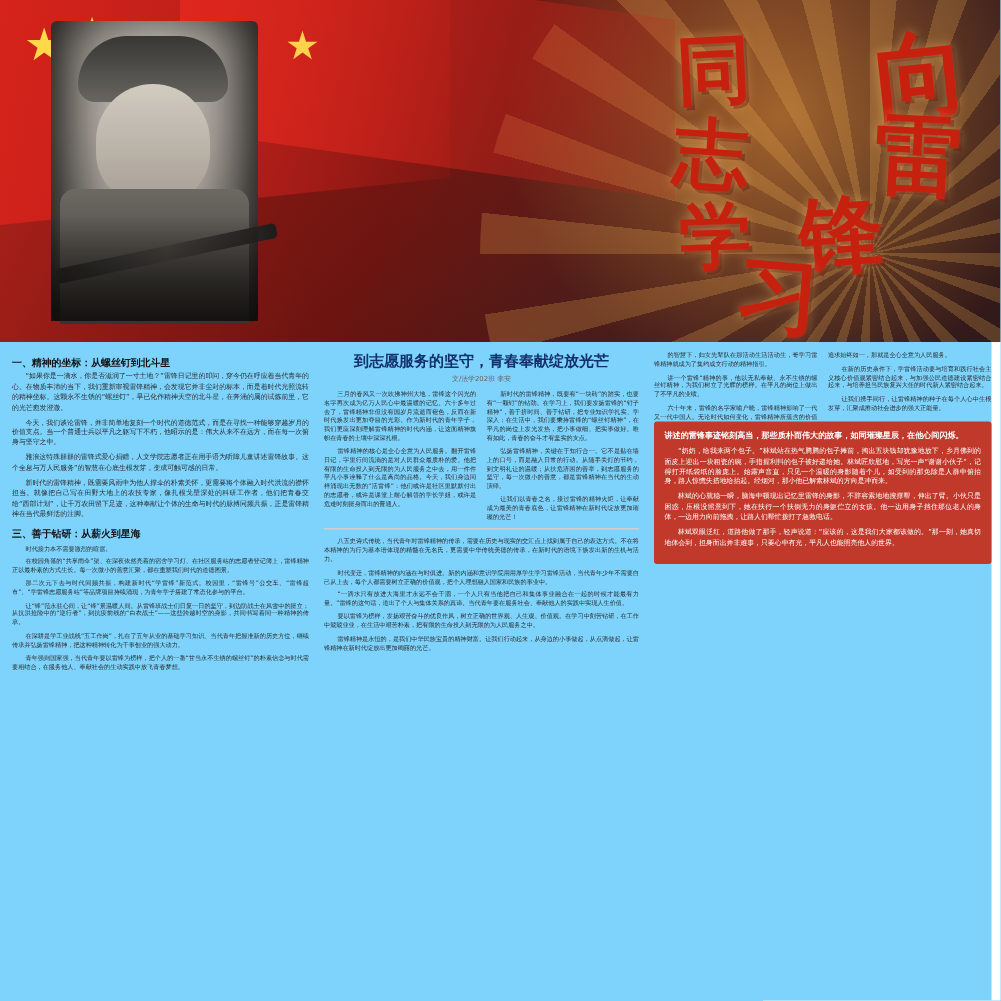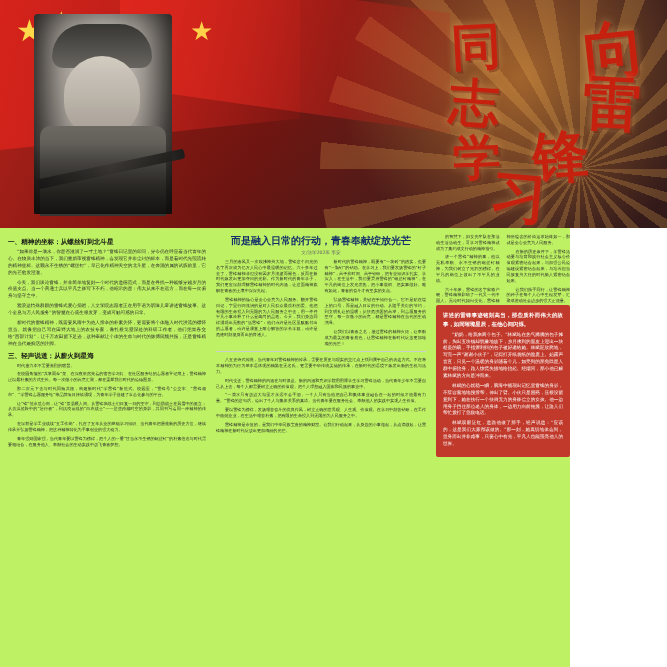--- a/index.html
+++ b/index.html
@@ -96,22 +96,22 @@
   .ht-1{right:6px;top:4px;font-size:62px;transform:rotate(-6deg);}
   .ht-2{right:10px;top:62px;font-size:58px;transform:rotate(3deg);}
   .ht-3{right:62px;top:116px;font-size:56px;transform:rotate(-4deg);}
   .ht-4{right:104px;top:156px;font-size:56px;transform:rotate(5deg);}
   .ht-5{right:150px;top:10px;font-size:50px;transform:rotate(-3deg);}
   .ht-6{right:152px;top:66px;font-size:50px;transform:rotate(4deg);}
   .ht-7{right:150px;top:122px;font-size:48px;transform:rotate(-2deg);}
 
   
   .body-area{
-    position:absolute;left:0;top:228px;width:570px;height:439px;
-    background:#bef264;
+    position:absolute;left:0;top:228px;width:661px;height:439px;
+    background:#7dd3fc;
     padding:6px 0 0 8px;
     box-sizing:border-box;
   }
   .cols{display:flex;gap:10px;height:100%;}
   .col{flex:1;min-width:0;position:relative;}
   .col.c1{flex:0 0 198px;}
   .col.c2{flex:0 0 210px;}
   .col.c3{flex:1;}
 
   .art-title{
@@ -194,31 +194,31 @@
     <div class="cols">
 
       <div class="col c1">
         <div class="sub-h">一、精神的坐标：从螺丝钉到北斗星</div>
         <p class="p ind">“如果你是一滴水，你是否滋润了一寸土地？”雷锋日记里的叩问，穿今仍在呼应着当代青年的心。在物质丰沛的当下，我们重新审视雷锋精神，会发现它并非尘封的标本，而是着时代光照流转的精神坐标。这颗永不生锈的“螺丝钉”，早已化作精神天空的北斗星，在奔涌的属的试炼前里，它的光芒愈发澄澈。</p>
         <p class="p ind">今天，我们谈论雷锋，并非简单地复刻一个时代的道德范式，而是在寻找一种能够穿越岁月的价值支点。当一个普通士兵以平凡之躯写下不朽，他昭示的是：伟大从来不在远方，而在每一次俯身与坚守之中。</p>
 
         <p class="p ind">雅浪这特殊群群的雷锋式爱心捐赠，人文学院志愿者正在用手语为听障儿童讲述雷锋故事。这个全息与万人民服务”的智慧在心底生根发芽，变成可触可感的日常。</p>
         <p class="p ind">新时代的雷锋精神，既需要风雨中为他人撑伞的朴素关怀，更需要将个体融入时代洪流的襟怀担当。就像把自己写在田野大地上的农技专家，像扎根戈壁深处的科研工作者，他们把青春交给“西部计划”，让千万农田留下足迹，这种奉献让个体的生命与时代的脉搏同频共振，正是雷锋精神在当代最鲜活的注脚。</p>
 
-        <div class="sub-h">三、轻声说道：从薪火到星海</div>
+        <div class="sub-h">三、善于钻研：从薪火到星海</div>
         <p class="p tiny ind">时代接力本不需要激烈的喧嚣。</p>
         <p class="p tiny ind">在校园角落的“共享雨伞”架、在深夜依然亮着的宿舍学习灯、在社区服务站的志愿者登记簿上，雷锋精神正以最朴素的方式生长。每一次微小的善意汇聚，都在重塑我们时代的道德图景。</p>
         <p class="p tiny ind">那二次元下去与时代同频共振，构建新时代“学雷锋”新范式。校园里，“雷锋号”公交车、“雷锋超市”、“学雷锋志愿服务站”等品牌项目持续涌现，为青年学子搭建了常态化参与的平台。</p>
         <p class="p tiny ind">让“锋”范永驻心间，让“锋”景温暖人间。从雷锋班战士们日复一日的坚守，到边防战士在风雪中的挺立；从抗洪抢险中的“逆行者”，到抗疫前线的“白衣战士”——这些跨越时空的身影，共同书写着同一种精神的传承。</p>
         <p class="p tiny ind">在深耕是学工业战线“五工作岗”，扎在了五年从业的基础学习知识、当代青年把握准新的历史方位，继续传承并弘扬雷锋精神，把这种精神转化为干事创业的强大动力。</p>
         <p class="p tiny ind">青年强则国家强，当代青年要以雷锋为榜样，把个人的一番“甘当永不生锈的螺丝钉”的朴素信念与时代需要相结合，在服务他人、奉献社会的生动实践中放飞青春梦想。</p>
       </div>
 
       <div class="col c2">
-        <div class="art-title t-main">而是融入日常的行动，青春奉献绽放光芒</div>
+        <div class="art-title t-main">到志愿服务的坚守，青春奉献绽放光芒</div>
         <div class="byline">文/法学202班 李安</div>
         <div class="twocol">
           <p class="p tiny ind">三月的春风又一次吹拂神州大地，雷锋这个闪光的名字再次成为亿万人民心中最温暖的记忆。六十多年过去了，雷锋精神非但没有因岁月流逝而褪色，反而在新时代焕发出更加夺目的光彩。作为新时代的青年学子，我们更应深刻理解雷锋精神的时代内涵，让这面精神旗帜在青春的土壤中深深扎根。</p>
           <p class="p tiny ind">雷锋精神的核心是全心全意为人民服务。翻开雷锋日记，字里行间流淌的是对人民群众最质朴的爱。他把有限的生命投入到无限的为人民服务之中去，用一件件平凡小事诠释了什么是高尚的品格。今天，我们身边同样涌现出无数的“活雷锋”：他们或许是社区里默默付出的志愿者，或许是课堂上耐心解答的学长学姐，或许是危难时刻挺身而出的普通人。</p>
           <p class="p tiny ind">新时代的雷锋精神，既要有“一块砖”的踏实，也要有“一颗钉”的钻劲。在学习上，我们要发扬雷锋的“钉子精神”，善于挤时间、善于钻研，把专业知识学扎实、学深入；在生活中，我们要秉持雷锋的“螺丝钉精神”，在平凡的岗位上发光发热，把小事做细、把实事做好。唯有如此，青春的奋斗才有坚实的支点。</p>
           <p class="p tiny ind">弘扬雷锋精神，关键在于知行合一。它不是贴在墙上的口号，而是融入日常的行动。从随手关灯的节约，到文明礼让的温暖；从扶危济困的善举，到志愿服务的坚守，每一次微小的善意，都是雷锋精神在当代的生动演绎。</p>
           <p class="p tiny ind">让我们以青春之名，接过雷锋的精神火炬，让奉献成为最美的青春底色，让雷锋精神在新时代绽放更加璀璨的光芒！</p>
         </div>
 
         <div class="rule"></div>

